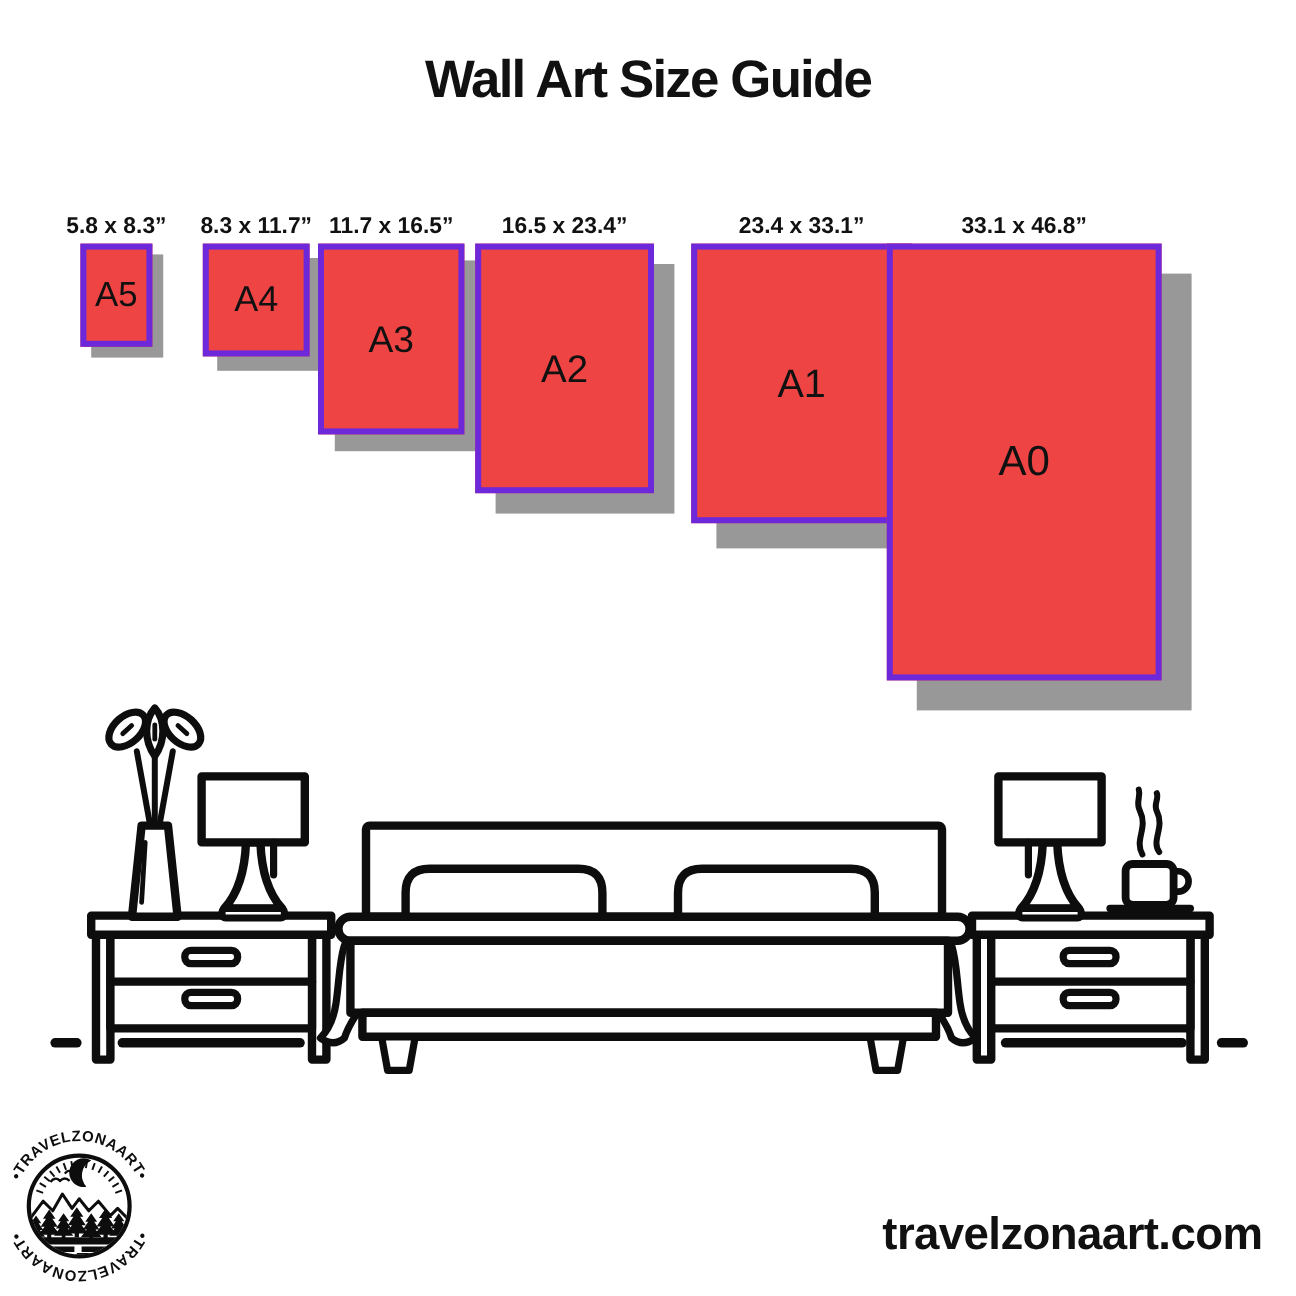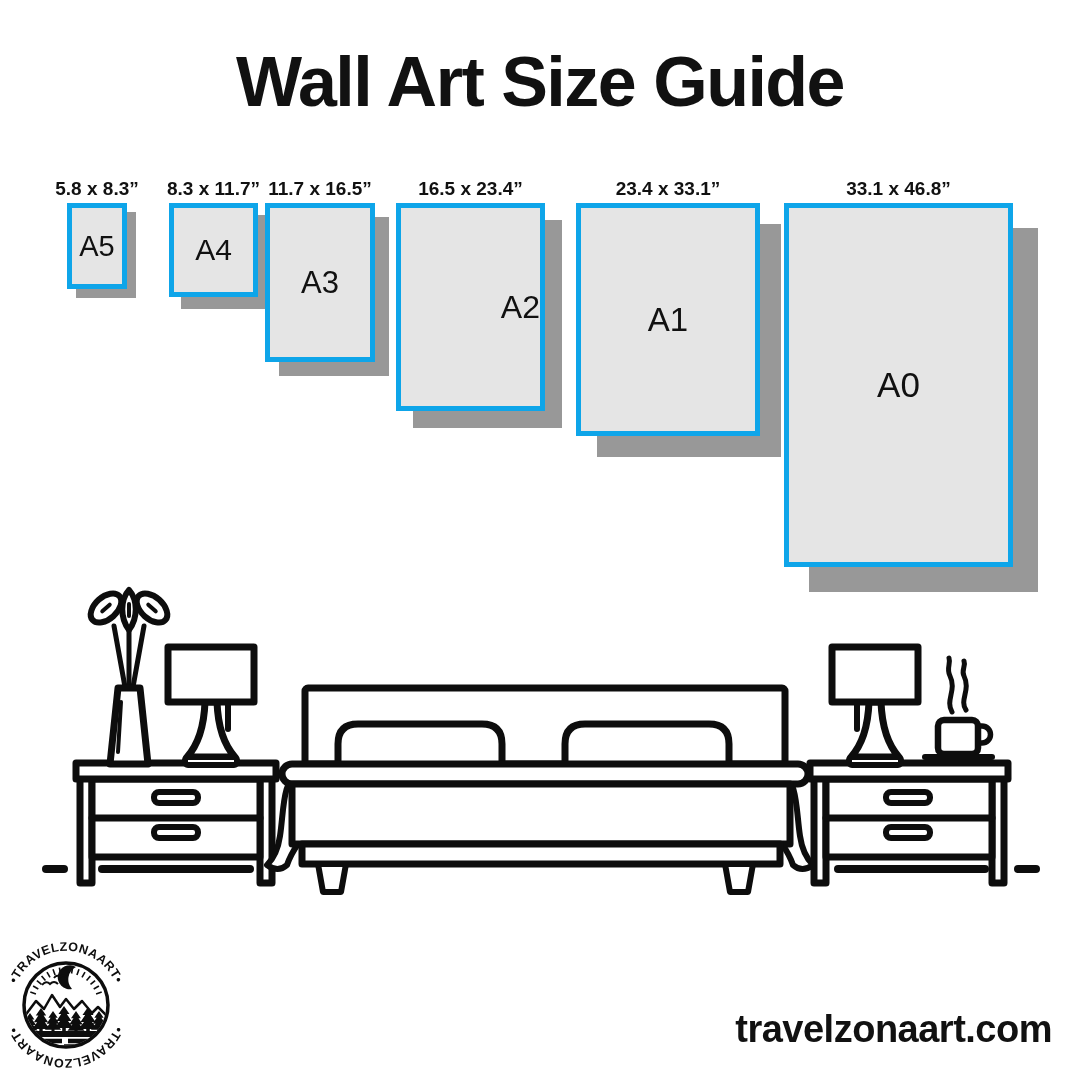--- a/index.html
+++ b/index.html
@@ -2,37 +2,37 @@
 <html><head>
 <meta charset="utf-8">
 <style>
   html,body{margin:0;padding:0;background:#fff;}
   .canvas{
     position:relative;width:1080px;height:1080px;background:#fff;overflow:hidden;
     font-family:"Liberation Sans","DejaVu Sans",sans-serif;color:#0d0d0d;
   }
   .title{
     position:absolute;top:42px;left:0;right:0;text-align:center;
-    font-size:70px;font-weight:800;letter-spacing:-1.5px;color:#111;
+    font-size:44px;font-weight:800;letter-spacing:-1.5px;color:#111;
   }
   .poster{
-    position:absolute;background:#e5e5e5;border:5px solid #0ea5e9;box-sizing:border-box;
+    position:absolute;background:#ef4444;border:5px solid #6d28d9;box-sizing:border-box;
     display:flex;align-items:center;justify-content:center;
   }
   .poster .dim{
     position:absolute;bottom:calc(100% + 8px);left:50%;transform:translateX(-50%);
     white-space:nowrap;font-weight:700;font-size:19px;color:#111;
   }
   .poster .pname{font-weight:400;color:#111;}
   .p-a5{left:67px; top:203px;width:60px; height:86px; box-shadow:9px 9px 0 #989898; font-size:29px;}
   .p-a4{left:169px;top:203px;width:89px; height:94px;box-shadow:12px 12px 0 #989898;font-size:30px;}
-  .p-a3{left:265px;top:203px;width:110px;height:159px;box-shadow:14px 14px 0 #989898;font-size:31px;}
-  .p-a2{left:396px;top:203px;width:149px;height:208px;box-shadow:17px 17px 0 #989898;font-size:32px;justify-content:flex-end;}
+  .p-a3{left:265px;top:203px;width:122px;height:159px;box-shadow:14px 14px 0 #989898;font-size:31px;}
+  .p-a2{left:396px;top:203px;width:149px;height:208px;box-shadow:17px 17px 0 #989898;font-size:32px;}
   .p-a1{left:576px;top:203px;width:184px;height:233px;box-shadow:21px 21px 0 #989898;font-size:33px;}
-  .p-a0{left:784px;top:203px;width:229px;height:364px;box-shadow:25px 25px 0 #989898;font-size:35px;}
+  .p-a0{left:739px;top:203px;width:229px;height:364px;box-shadow:25px 25px 0 #989898;font-size:35px;}
   .scene{position:absolute;left:40px;top:580px;width:1000px;height:320px;}
   .logo{position:absolute;left:4px;top:933px;width:126px;height:138px;}
   .badge-text{font-family:"Liberation Sans","DejaVu Sans",sans-serif;font-weight:700;font-size:12.5px;letter-spacing:0.5px;fill:#0d0d0d;}
   .site{
     position:absolute;top:1008px;right:28px;font-size:38px;font-weight:800;
     letter-spacing:-0.5px;color:#111;white-space:nowrap;
   }
 </style>
 </head>
 <body>

